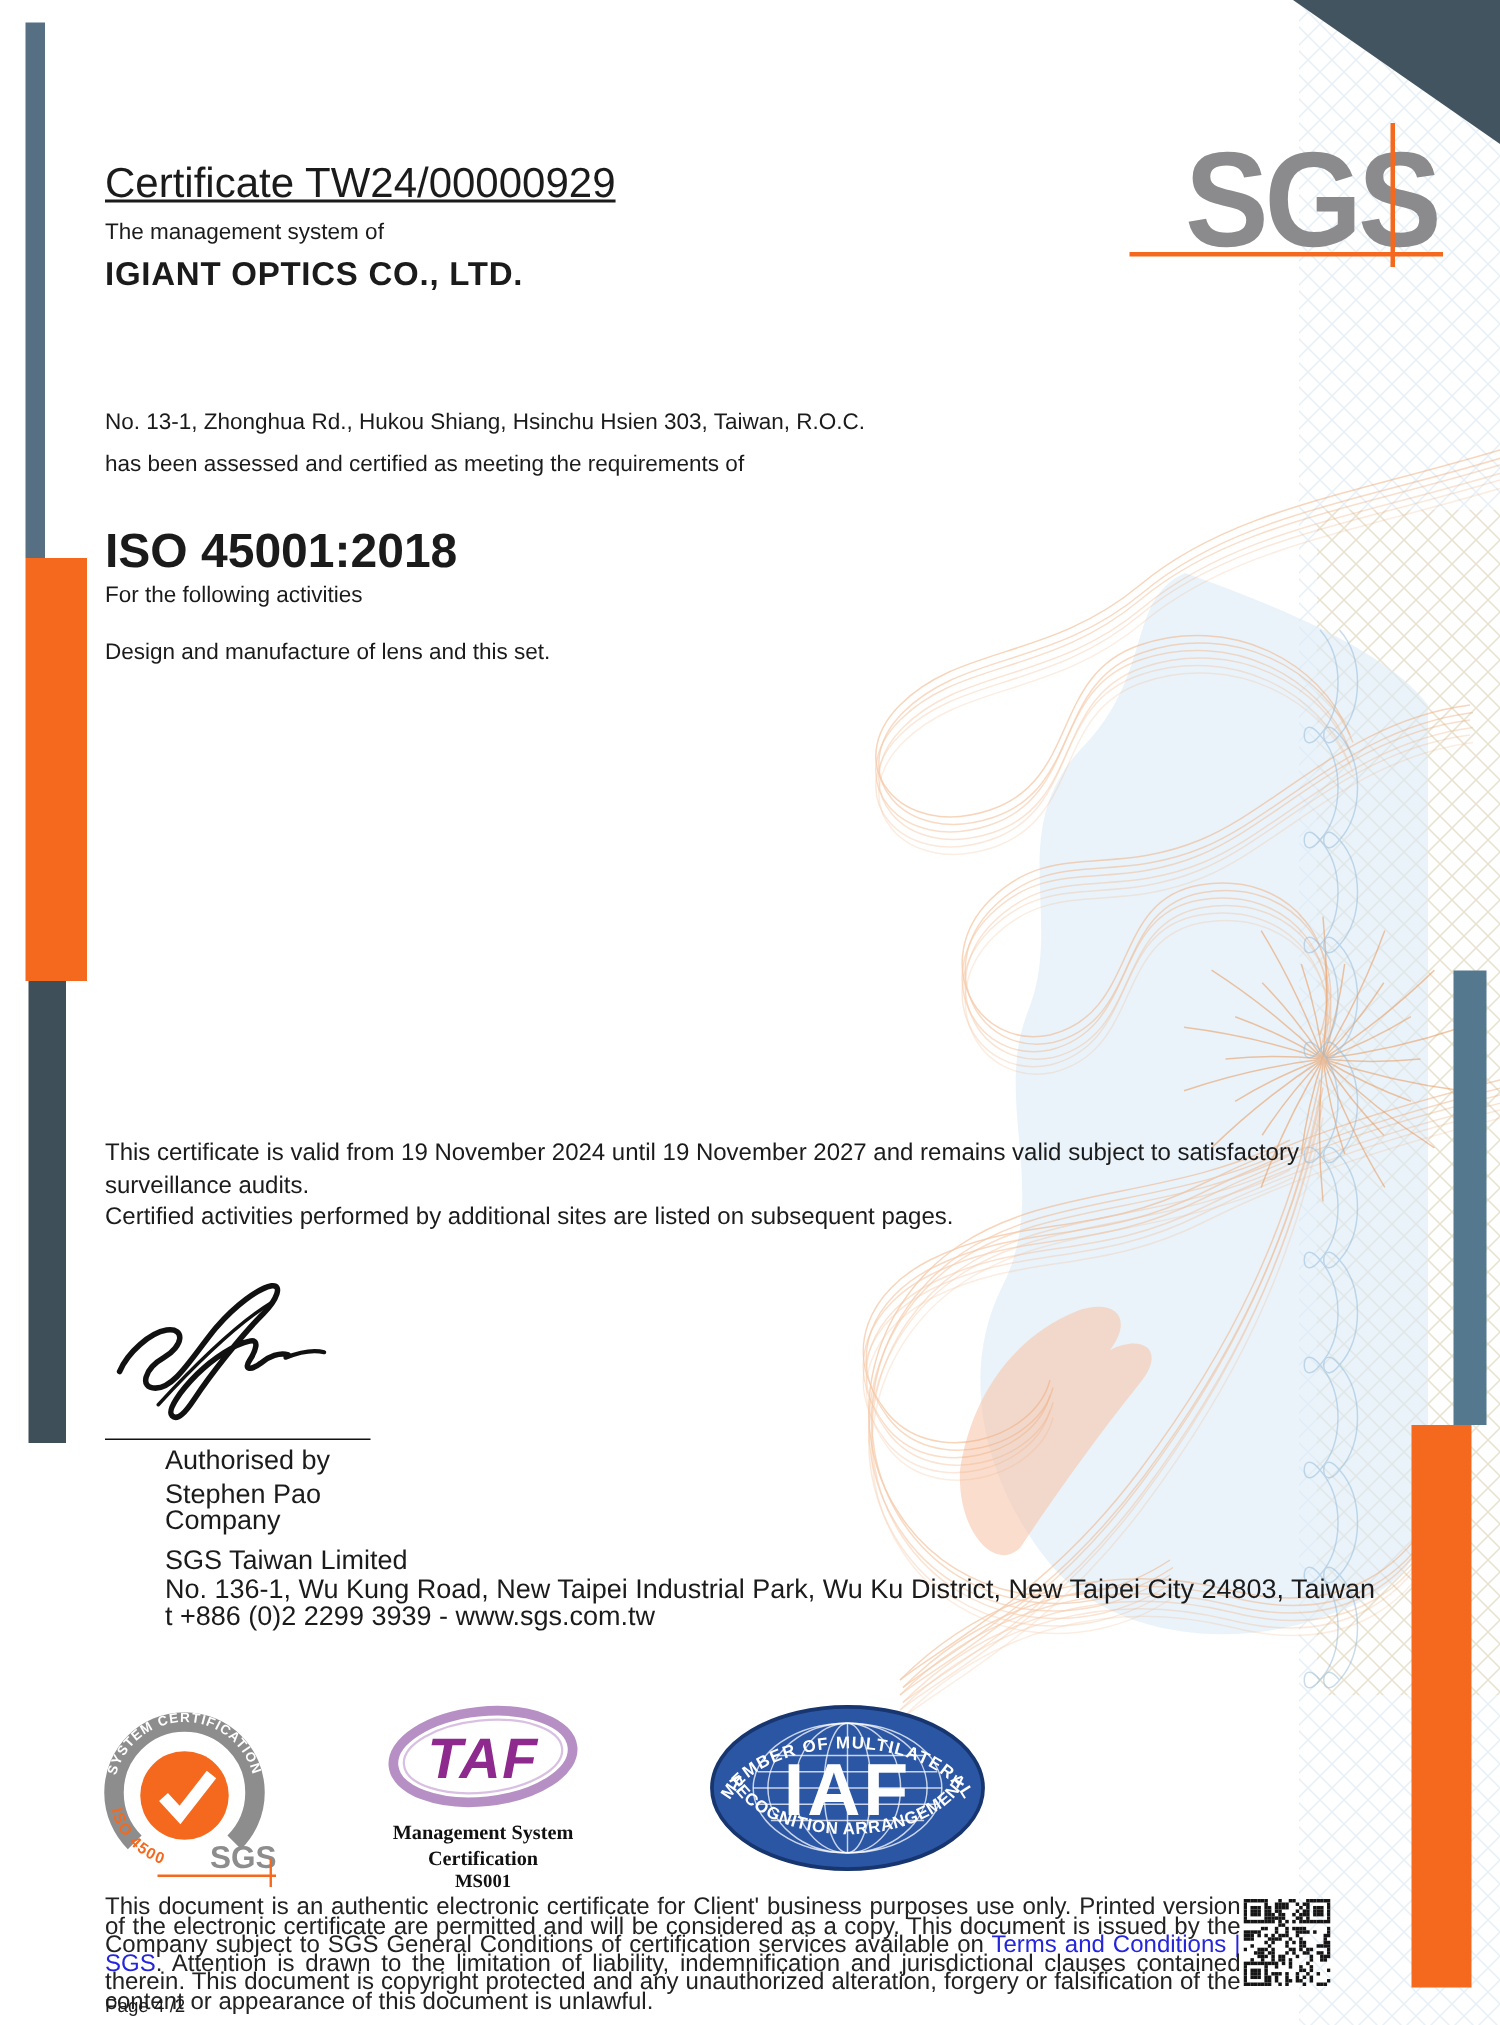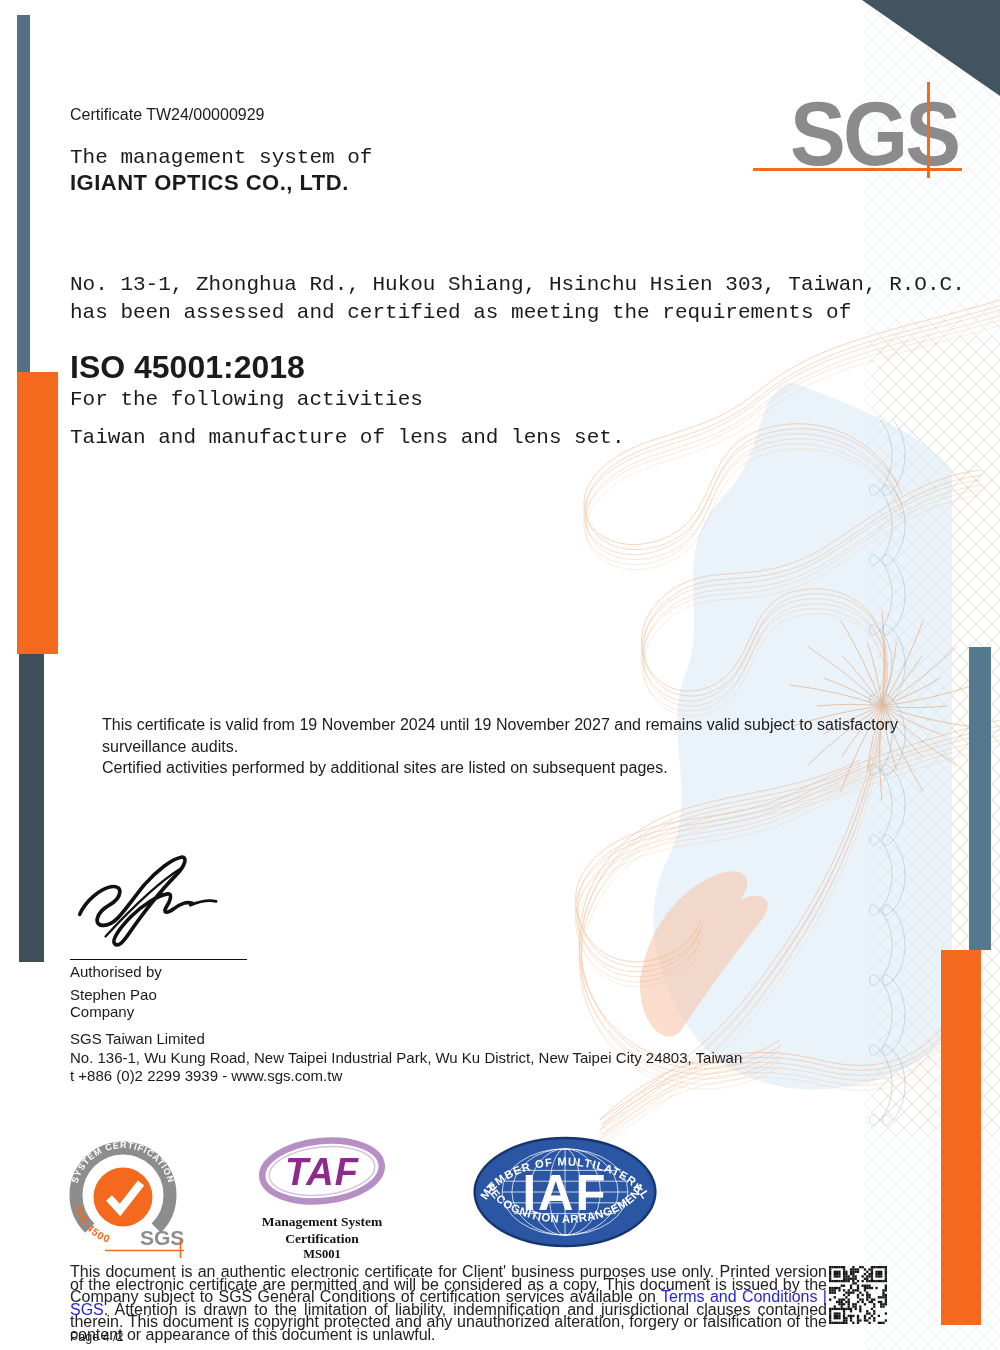--- a/index.html
+++ b/index.html
@@ -2,29 +2,29 @@
 <html><head>
 <meta charset="utf-8">
 <style>
   html,body{margin:0;padding:0;background:#fff;}
   .cert{position:relative;width:1000px;height:1350px;background:#fff;overflow:hidden;
         font-family:"Liberation Sans",sans-serif;color:#1b1b1b;margin:0 auto;}
   .abs{position:absolute;}
   .t{position:absolute;z-index:3;white-space:nowrap;}
   .bar{position:absolute;z-index:2;}
   .decor{position:absolute;left:0;top:0;z-index:1;pointer-events:none;}
-  .certnum{font-size:16px;}
-  .small{font-size:21px;font-family:Liberation Mono, monospace;}
+  .certnum{font-size:28px;text-decoration:underline;}
+  .small{font-size:15px;}
   .company{font-size:22px;font-weight:700;letter-spacing:.5px;}
   .standard{font-size:32px;font-weight:700;}
   .validity{font-size:16px;line-height:21.5px;}
   .sgslogo-text{font-size:90px;font-weight:700;color:#8b8b8d;letter-spacing:-3px;
     transform:scaleX(.93);transform-origin:left top;line-height:.8;z-index:2;}
   .sig-line{border-top:1.6px solid #111;z-index:3;}
-  .who{font-size:15px;}
+  .who{font-size:18px;margin-left:40px;}
   .legal{position:absolute;z-index:3;font-size:16px;line-height:12.6px;text-align:justify;color:#222;}
   .legal a{color:#2525db;text-decoration:none;}
   .page{font-size:12.5px;}
   svg text{font-family:"Liberation Sans",sans-serif;}
   .serifTxt{font-family:"Liberation Serif",serif;}
 </style>
 </head>
 <body>
 
 <div class="cert">
@@ -207,23 +207,23 @@
   <div class="bar" style="left:753px;top:168px;width:209px;height:2.5px;background:#F4691D;z-index:3;"></div>
   <div class="bar" style="left:927px;top:82px;width:2.5px;height:96px;background:#F4691D;z-index:3;"></div>
 
   <div class="t certnum" style="left:70px;top:106px;">Certificate TW24/00000929</div>
   <div class="t small" style="left:70px;top:146px;">The management system of</div>
   <div class="t company" style="left:70px;top:170px;">IGIANT OPTICS CO., LTD.</div>
   <div class="t small" style="left:70px;top:273px;">No. 13-1, Zhonghua Rd., Hukou Shiang, Hsinchu Hsien 303, Taiwan, R.O.C.</div>
   <div class="t small" style="left:70px;top:301px;">has been assessed and certified as meeting the requirements of</div>
   <div class="t standard" style="left:70px;top:349px;">ISO 45001:2018</div>
   <div class="t small" style="left:70px;top:388px;">For the following activities</div>
-  <div class="t small" style="left:70px;top:426px;">Taiwan and manufacture of lens and lens set.</div>
-
-  <div class="abs validity" style="left:70px;top:714px;z-index:3;margin-left:32px;">
+  <div class="t small" style="left:70px;top:426px;">Design and manufacture of lens and this set.</div>
+
+  <div class="abs validity" style="left:70px;top:758px;z-index:3;">
     <div>This certificate is valid from 19 November 2024 until 19 November 2027 and remains valid subject to satisfactory</div>
     <div>surveillance audits.</div>
     <div>Certified activities performed by additional sites are listed on subsequent pages.</div>
   </div>
 
   <svg class="abs" style="left:72px;top:848px;z-index:3;" width="185" height="106" viewBox="0 0 200 115">
     <g fill="none" stroke="#111" stroke-width="4" stroke-linecap="round" stroke-linejoin="round">
       <path d="M8,72 C14,58 30,44 42,42 C56,40 54,54 40,62 C26,70 22,84 34,84
                C48,84 60,62 78,40 C92,24 108,12 118,10 C126,9 122,20 112,30
                C96,46 74,74 62,92 C56,101 50,108 46,104 C42,100 52,86 64,74

